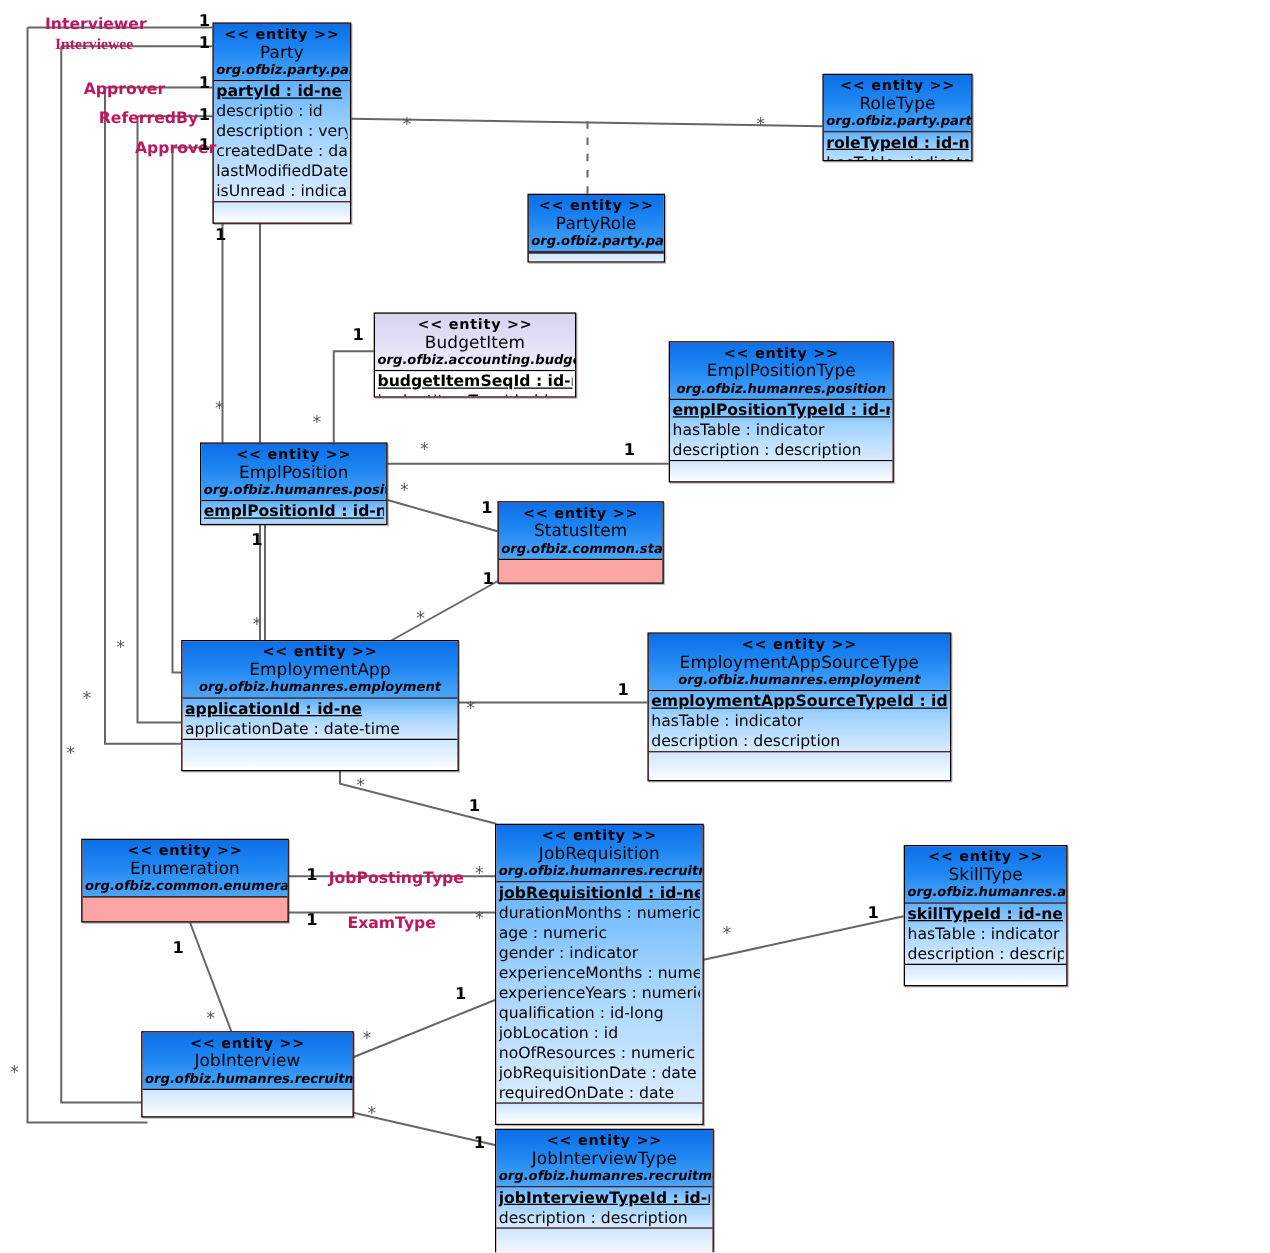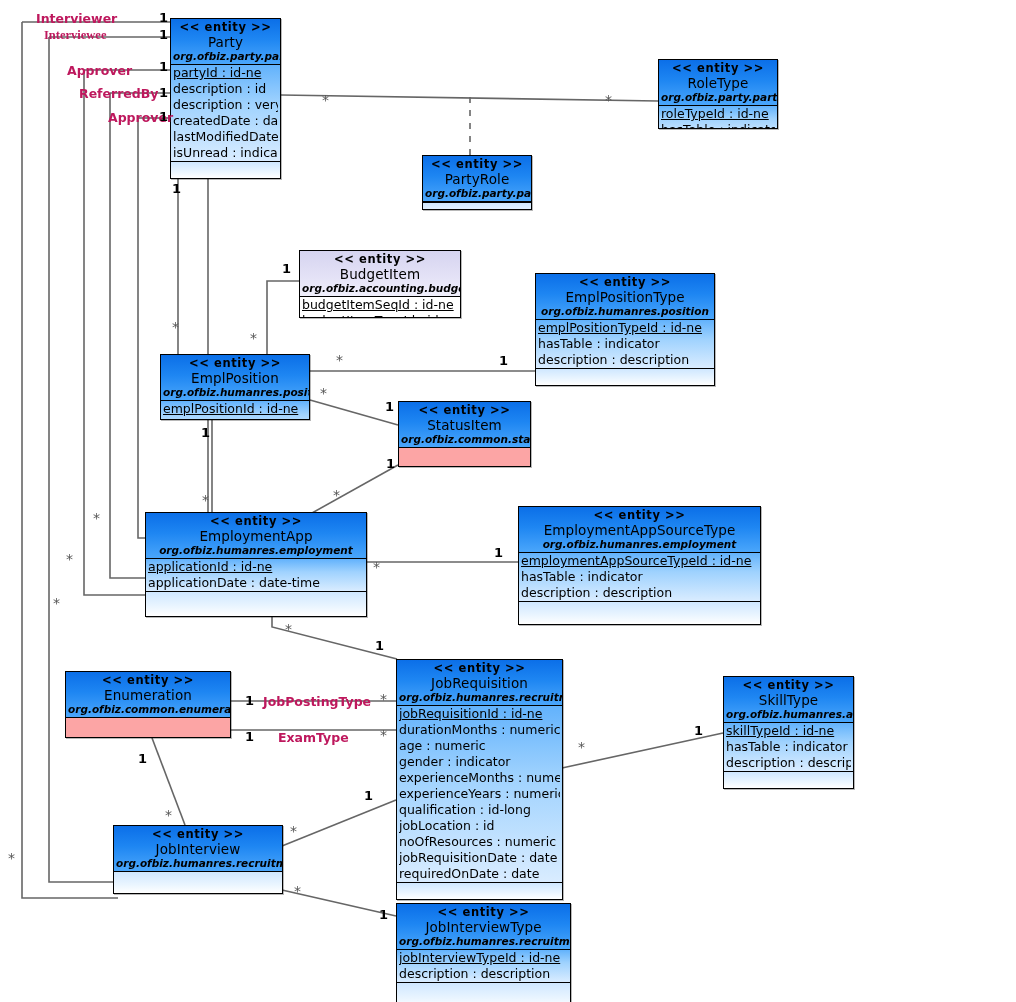--- a/index.html
+++ b/index.html
@@ -77,21 +77,21 @@
     background: linear-gradient(to bottom, #ffffff 0%, #ffffff 100%);
   }
   .attr {
     font-size: 12.5px;
     color: #000000;
     line-height: 16px;
     white-space: nowrap;
     overflow: hidden;
   }
   .attr.pk {
-    font-weight: normal;
+    font-weight: bold;
     text-decoration: underline;
   }
   .ent-foot {
     box-sizing: border-box;
     background: linear-gradient(to bottom, #cfe7ff 0%, #eaf5ff 60%, #ffffff 100%);
     height: 16px;
   }
   .lbl {
     position: absolute;
     font-size: 12.5px;
@@ -178,21 +178,21 @@
   </svg>
 
   <div class="entity" style="left:170px; top:18px; width:111px;">
     <div class="ent-head">
       <div class="ent-stereo">&lt;&lt; entity &gt;&gt;</div>
       <div class="ent-title">Party</div>
       <div class="ent-pkg">org.ofbiz.party.party</div>
     </div>
     <div class="ent-attrs">
       <div class="attr pk">partyId : id-ne</div>
-      <div class="attr">description : id</div>
+      <div class="attr">descriptio : id</div>
       <div class="attr">description : very-</div>
       <div class="attr">createdDate : dat</div>
       <div class="attr">lastModifiedDate :</div>
       <div class="attr">isUnread : indicato</div>
     </div>
     <div class="ent-foot"></div>
   </div>
 
   <div class="entity" style="left:658px; top:59px; width:120px; height:70px;">
     <div class="ent-head">

